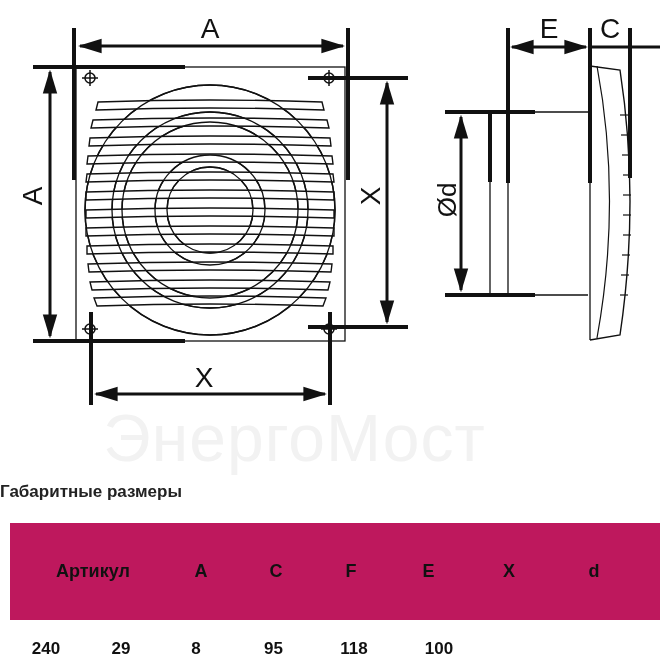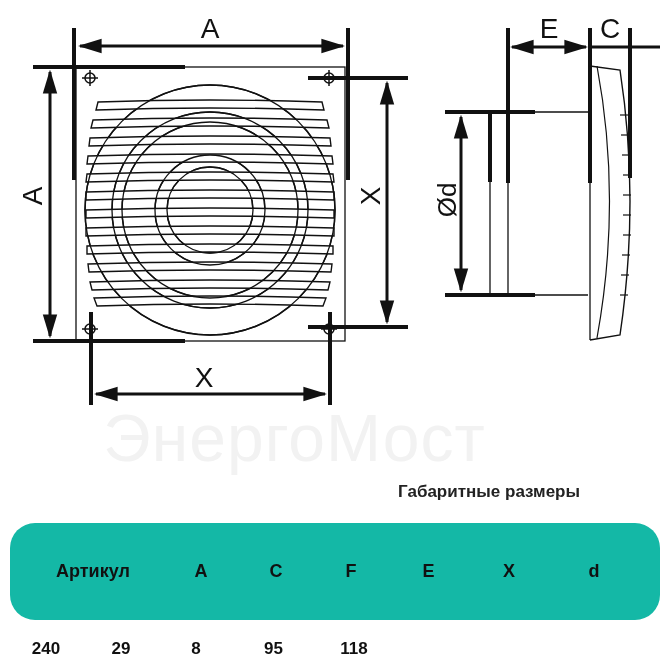--- a/index.html
+++ b/index.html
@@ -1,19 +1,19 @@
 <!DOCTYPE html>
 <html><head>
 <meta charset="utf-8">
 <style>
   html, body { margin: 0; padding: 0; background: #ffffff; }
   body { width: 667px; height: 667px; position: relative; overflow: hidden; font-family: "Liberation Sans", sans-serif; color: #111; }
   .drawing { position: absolute; left: 0; top: 0; width: 667px; height: 470px; }
   .watermark { position: absolute; left: 0; width: 589px; top: 400px; text-align: center; font-size: 66px; color: #f2f2f2; letter-spacing: 1px; font-family: "Liberation Sans", sans-serif; }
-  .title { position: absolute; left: 0; width: 580px; top: 482px; text-align: right; font-size: 17px; font-weight: bold; color: #222; }
+  .title { position: absolute; left: 0; width: 580px; top: 482px; text-align: left; font-size: 17px; font-weight: bold; color: #222; }
   .table { position: absolute; left: 10px; top: 523px; width: 650px; }
   .thead { height: 97px; background: #969696; display: flex; align-items: center; }
   .cell { font-size: 18px; font-weight: bold; color: #111; text-align: center; }
   .c0 { width: 155px; text-align: left; padding-left: 46px; box-sizing: border-box; }
   .c1 { width: 72px; } .c2 { width: 78px; } .c3 { width: 72px; } .c4 { width: 83px; } .c5 { width: 78px; } .c6 { width: 92px; }
   .trow { display: flex; align-items: center; height: 50px; margin-top: 4px; }
   .trow .c0 { padding-left: 0; font-weight: normal; font-size: 17px; color: #222; }
   .trow .cell { font-size: 17px; }
   svg text { font-family: "Liberation Sans", sans-serif; }
 </style>
@@ -129,29 +129,30 @@
     </g>
   </g>
   <text x="549" y="38" font-size="28" text-anchor="middle" fill="#111">E</text>
   <text x="610" y="38" font-size="28" text-anchor="middle" fill="#111">C</text>
   <text x="0" y="0" font-size="26" text-anchor="middle" fill="#111" transform="translate(456,200) rotate(-90)">Ød</text>
 </svg>
 
 <div class="title">Габаритные размеры</div>
 
 <div class="table">
-  <div class="thead" style="background: #14b8a6; border-radius: 25px;">
+  <div class="thead" style="background: #be185d;">
     <div class="cell c0">Артикул</div>
     <div class="cell c1">A</div>
     <div class="cell c2">C</div>
     <div class="cell c3">F</div>
     <div class="cell c4">E</div>
     <div class="cell c5">X</div>
     <div class="cell c6">d</div>
   </div>
   <div class="trow">
     <div class="cell c1">240</div>
     <div class="cell c2">29</div>
     <div class="cell c3">8</div>
     <div class="cell c4">95</div>
     <div class="cell c5">118</div>
+    <div class="cell c6">100</div>
   </div>
 </div>
 
 </body></html>

